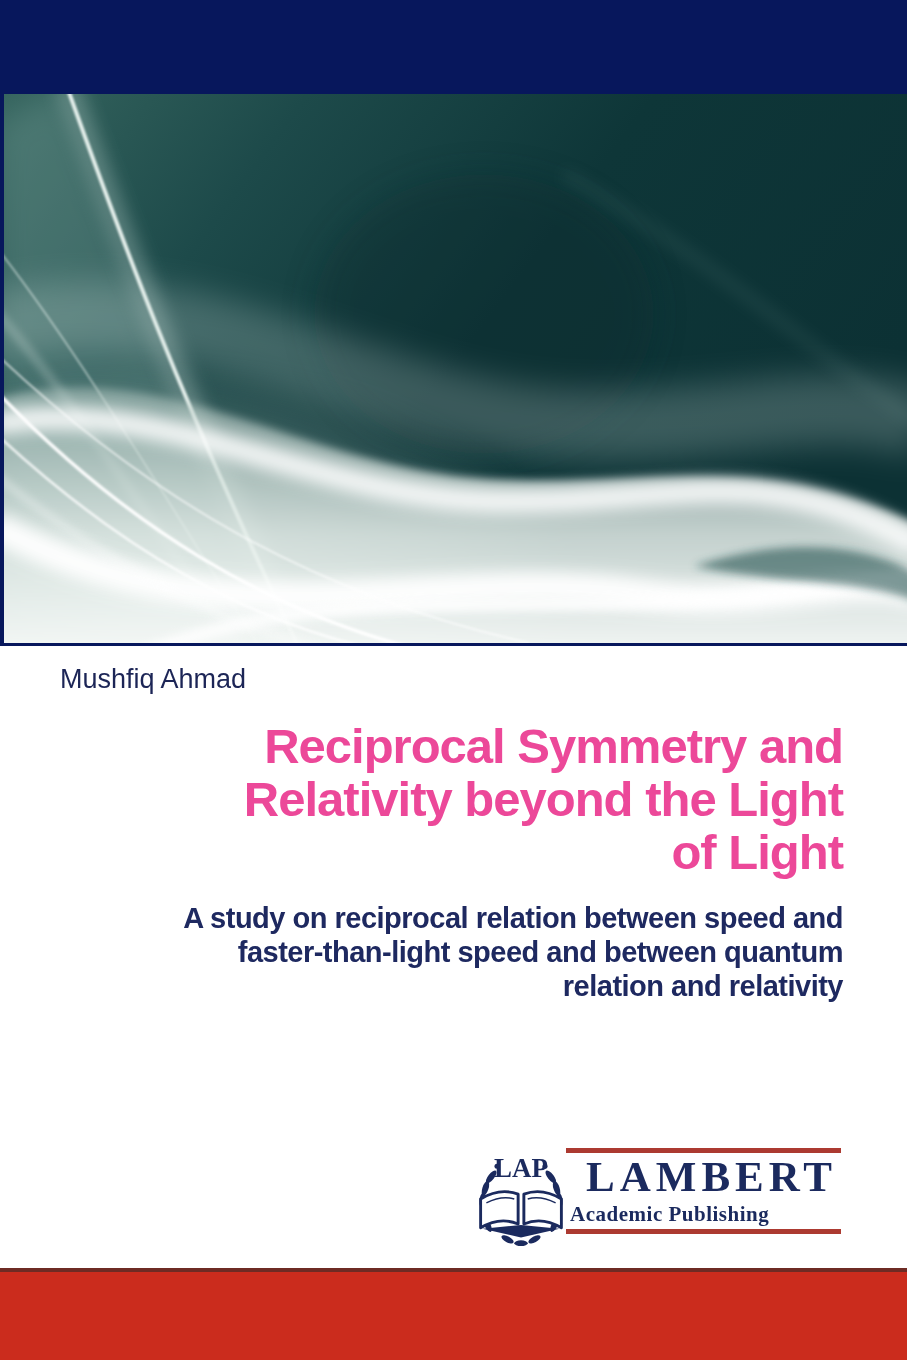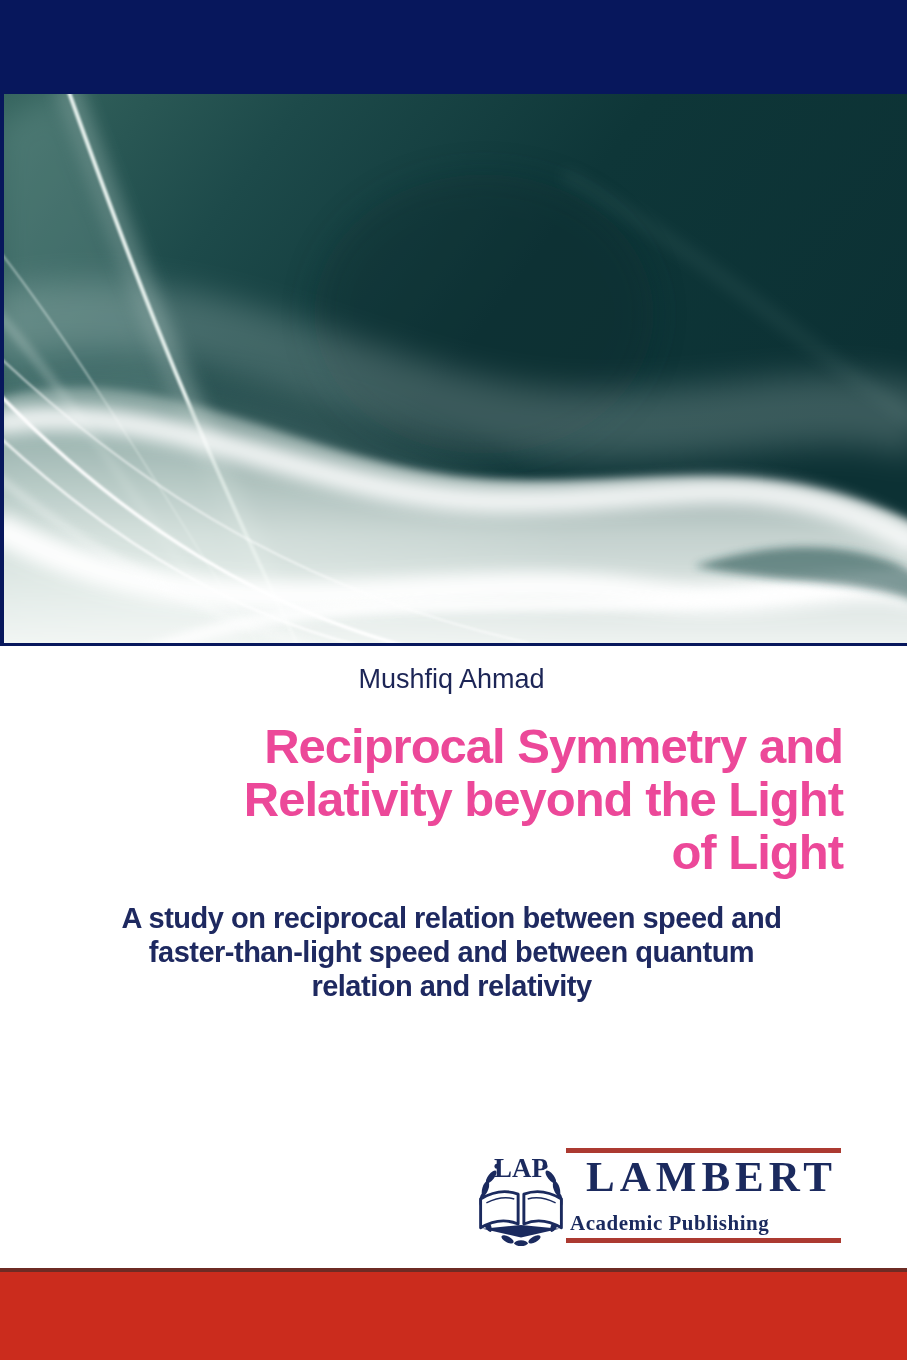--- a/index.html
+++ b/index.html
@@ -16,33 +16,33 @@
   }
   .hero{
     position:absolute;top:94px;left:0;width:907px;height:552px;
     background:#07175c;
   }
   .hero svg{
     position:absolute;top:0;left:4px;width:903px;height:549px;display:block;
   }
   .author{
     position:absolute;top:664px;left:60px;right:64px;
-    text-align:center;
+    text-align:left;
     font-size:27px;font-weight:400;color:#1c2556;
     letter-spacing:0px;
   }
   .title{
     position:absolute;top:720px;left:40px;right:64px;
     text-align:right;
     font-size:49px;font-weight:bold;color:#ec4899;
     line-height:53px;letter-spacing:-1px;
   }
   .subtitle{
     position:absolute;top:901px;left:60px;right:64px;
-    text-align:center;
+    text-align:right;
     font-size:29px;font-weight:bold;color:#1e2960;
     line-height:34px;letter-spacing:-0.5px;
   }
   .publisher{
     position:absolute;top:1148px;right:66px;
     display:flex;align-items:flex-start;
   }
   .emblem{width:102px;height:100px;margin-right:-6px;position:relative;z-index:2;}
   .pub-text{
     border-top:5px solid #ac3a31;
@@ -53,21 +53,21 @@
   }
   .pub-name{
     font-family:"Liberation Serif",serif;
     font-weight:bold;font-size:43px;line-height:40px;
     letter-spacing:5px;color:#1b2a5e;white-space:nowrap;margin-left:16px;
   }
   .pub-tagline{
     font-family:"Liberation Serif",serif;
     font-weight:bold;font-size:21px;line-height:23px;
     letter-spacing:0.5px;color:#1b2a5e;white-space:nowrap;
-    margin-top:15px;
+    margin-top:6px;
   }
   .bottom-bar{
     position:absolute;left:0;bottom:0;width:907px;height:92px;
     background:#cb2c1d;
     border-top:4px solid #6e2b24;
     box-sizing:border-box;
   }
 </style>
 </head>
 <body>

